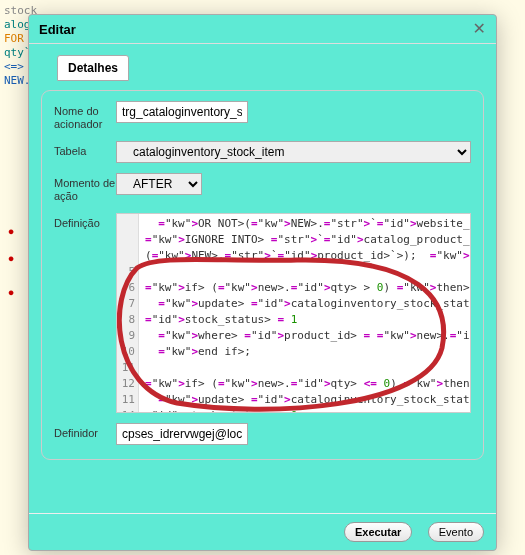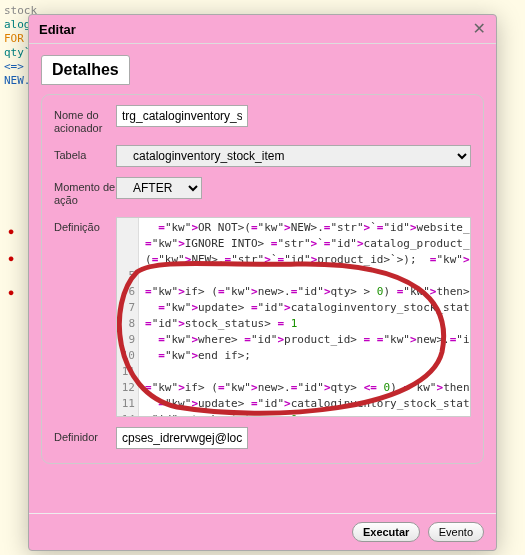--- a/index.html
+++ b/index.html
@@ -25,21 +25,21 @@
   .bg-layer .orange { color: #e08000; }
   .bg-layer .teal { color: #008080; }
   .bg-layer .blue { color: #1a5fb4; }
   .bg-layer .gray { color: #888; }
   .modal {
     position: absolute;
     top: 14px;
     left: 28px;
     right: 28px;
     bottom: 4px;
-    background: #f9a8d4;
+    background: #5eead4;
     border: 1px solid #aaa;
     border-radius: 4px;
     box-shadow: 0 4px 24px rgba(0,0,0,.25);
     display: flex;
     flex-direction: column;
   }
   .modal-header {
     display: flex;
     justify-content: space-between;
     align-items: center;
@@ -59,24 +59,25 @@
     overflow: auto;
   }
   .tab-strip { margin-bottom: 10px; }
   .tab {
     display: inline-block;
     padding: 5px 10px;
     border: 1px solid #aaa;
     border-radius: 3px 3px 0 0;
     background: #fff;
     font-weight: bold;
-    font-size: 16px;
+    font-size: 12px;
     position: relative;
     top: 1px;
     cursor: pointer;
+    margin-left: 16px;
   }
   .panel {
     border: 1px solid #ccc;
     border-radius: 9px;
     padding: 10px 12px 14px;
   }
   .form-row {
     display: flex;
     align-items: flex-start;
     margin-bottom: 10px;
@@ -141,21 +142,21 @@
     border-top: 1px solid #eee;
   }
   .btn {
     display: inline-block;
     border: 1px solid #999;
     border-radius: 10px;
     padding: 3px 10px;
     font-size: 11px;
     background: linear-gradient(#fefefe,#e6e6e6);
     cursor: pointer;
-    margin-left: 4px;
+    margin-left: 12px;
   }
   .btn.primary { font-weight: bold; }
   .err-row {
     position: absolute;
     left: 0;
     width: 22px;
     text-align: center;
     color: #c00;
     font-size: 11px;
   }

